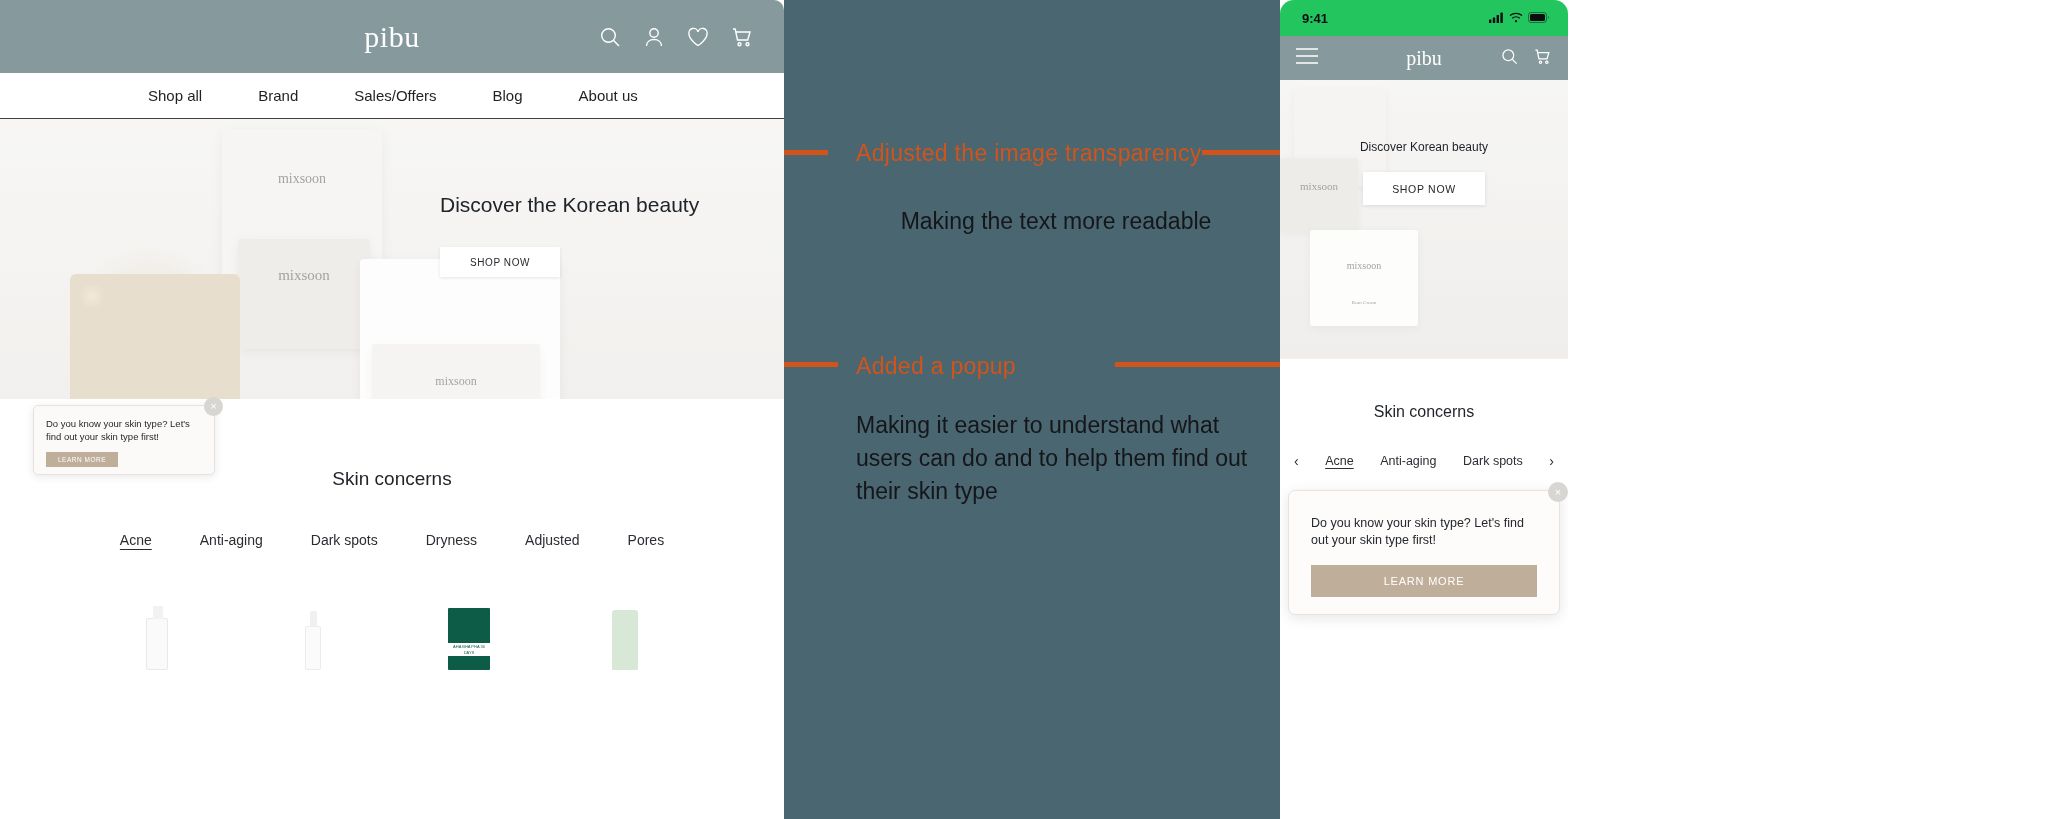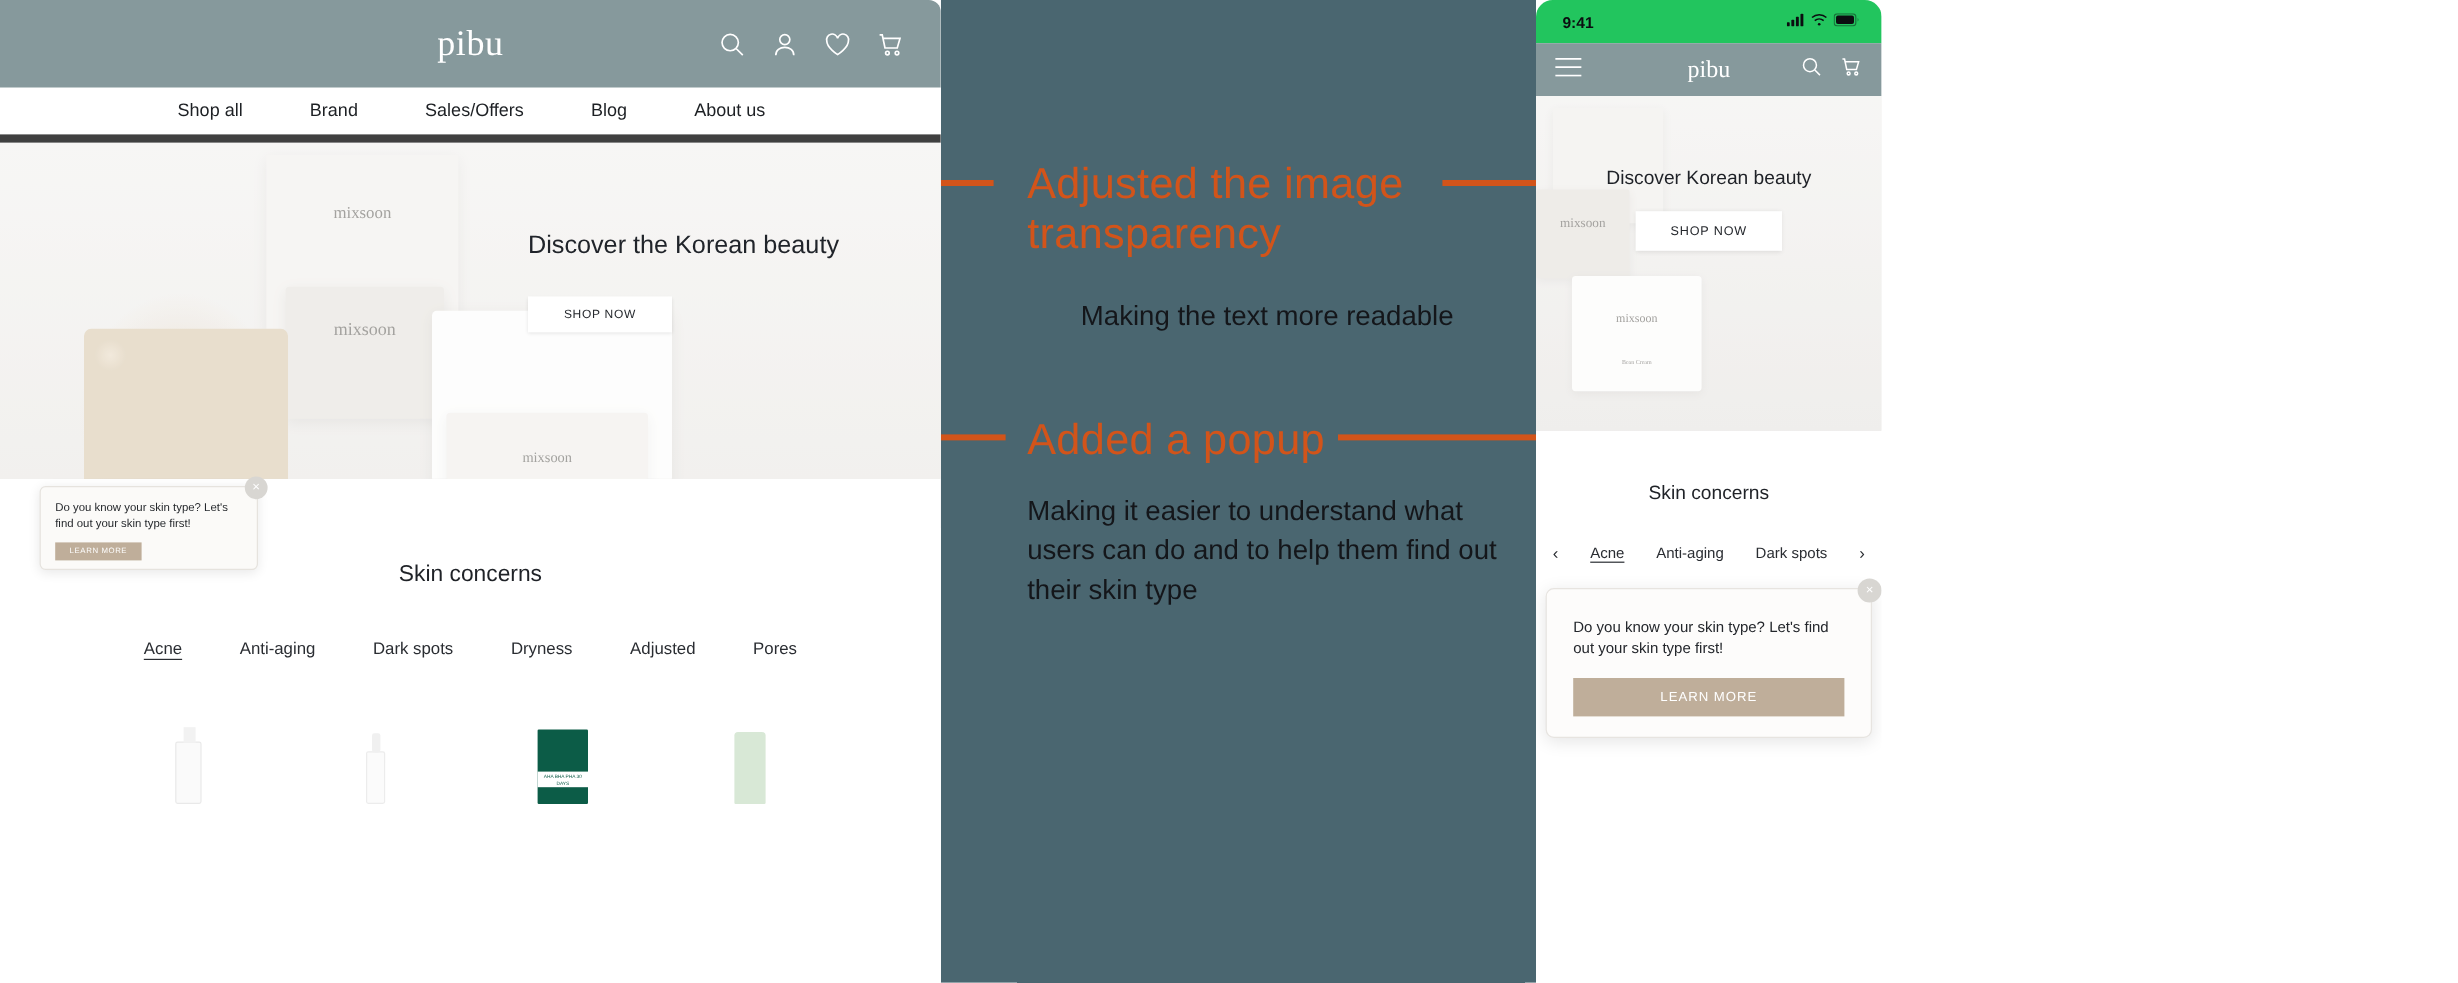--- a/index.html
+++ b/index.html
@@ -14,21 +14,21 @@
   #annotation-panel{
     position:absolute; left:784px; top:0; width:496px; height:819px;
     background:#4a6670;
   }
   #annotation-content{
     position:absolute; left:72px; top:0; width:430px; height:819px;
   }
   .anno-block{ position:absolute; left:0; width:400px; }
   .anno-head{
     color:#d2541a;
-    font-size:36px;
+    font-size:23px;
     line-height:42px;
     font-weight:400;
     letter-spacing:0.3px;
     white-space:pre-line;
   }
   .anno-body{
     color:#14161a;
     font-size:23px;
     line-height:33px;
     font-weight:400;
@@ -64,21 +64,21 @@
     position:absolute; right:30px; top:0; height:73px;
     display:flex; align-items:center; gap:20px;
   }
   .hdr-icon{ width:24px; height:24px; display:block; cursor:pointer; }
   .hdr-icon svg{ display:block; }
 
   #desktop-nav{
     height:46px; background:#ffffff;
     display:flex; align-items:center; gap:0;
     padding-left:148px;
-    border-bottom:7px solid #404040;
+    border-bottom:1px solid #404040;
   }
   .nav-item{
     font-size:15px; color:#1d2024; margin-right:56px;
     cursor:pointer; white-space:nowrap;
   }
 
   #hero{
     position:relative; height:280px; overflow:hidden;
     background:#efefee;
   }
@@ -237,21 +237,21 @@
     background:linear-gradient(180deg,#f3f2f0 0%,#e9e7e4 100%);
   }
   .m-jar{ position:absolute; background:#fafaf9; box-shadow:0 2px 8px rgba(0,0,0,0.06); }
   #m-jar-1{ left:14px; top:10px; width:92px; height:96px; background:#f1efec; border-radius:2px;}
   #m-jar-2{ left:0px; top:78px; width:78px; height:74px; background:#e7e4df; border-radius:2px;}
   #m-jar-3{ left:30px; top:150px; width:108px; height:96px; background:#fcfcfb; border-radius:3px;}
   #m-hero-overlay{ position:absolute; inset:0; background:rgba(255,255,255,0.30); }
   #m-hero-text{
     position:absolute; left:0; right:0; top:60px; text-align:center;
   }
-  #m-hero-title{ font-size:16px; color:#1e2127; }
+  #m-hero-title{ font-size:12px; color:#1e2127; }
   #m-hero-cta{
     margin:18px auto 0; width:122px; height:33px; background:#ffffff;
     display:flex; align-items:center; justify-content:center;
     font-size:10.5px; letter-spacing:0.7px; color:#24272c; cursor:pointer;
     box-shadow:0 1px 4px rgba(0,0,0,0.10);
   }
   #m-concerns{ padding-top:44px; background:#ffffff; }
   #m-concerns-title{ text-align:center; font-size:16px; color:#1f2227; }
   #m-tabs{
     display:flex; align-items:center; justify-content:space-between;

